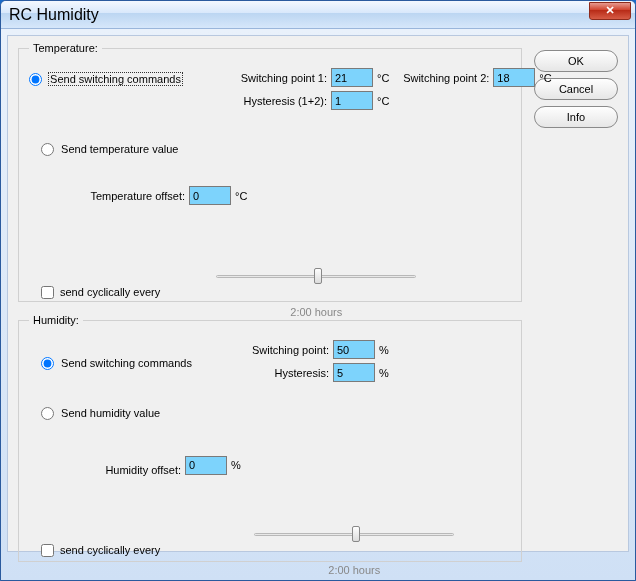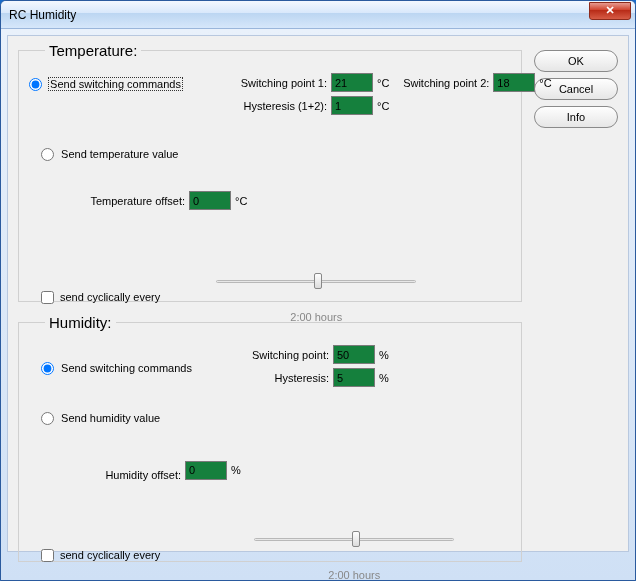--- a/index.html
+++ b/index.html
@@ -26,21 +26,21 @@
     height: 28px;
     background: linear-gradient(#f3f8ff 0%, #d8e8fb 45%, #bcd6f2 46%, #d6e7fa 100%);
     border-bottom: 1px solid #9ab6db;
     display: flex;
     align-items: center;
     padding: 0 4px 0 8px;
     position: relative;
   }
   .titlebar .title {
     color: #000;
-    font-size: 12px;
+    font-size: 16px;
     flex: 1;
   }
   .close-btn {
     width: 42px;
     height: 18px;
     background: linear-gradient(#e69a90, #d0402a 45%, #b82c18 46%, #d65b45);
     border: 1px solid #8e2b1c;
     border-radius: 0 0 3px 3px;
     margin-top: -8px;
     color: #fff;
@@ -78,35 +78,34 @@
     cursor: pointer;
   }
   fieldset.group {
     border: 1px solid #d0d0d0;
     margin: 0 0 12px 0;
     padding: 10px 10px 14px 10px;
     position: relative;
   }
   fieldset.group > legend {
     padding: 0 4px;
-    font-size: 15px;
+    font-size: 11px;
     color: #000;
-    margin-left: 16px;
   }
   .radio-row { margin: 6px 0 4px 6px; }
   .radio-row input[type=radio] { margin: 0 4px 0 0; vertical-align: middle; }
   .radio-row label { vertical-align: middle; }
   .focused-label { outline: 1px dotted #333; padding: 0 1px; }
   .field-line { display: flex; align-items: center; margin-bottom: 4px; }
   .flabel { text-align: right; margin-right: 4px; white-space: nowrap; }
   input[type=text].num {
     width: 42px;
     height: 19px;
     border: 1px solid #7a7a7a;
-    background: #15803d;
+    background: #7dd3fc;
     font-family: inherit;
     font-size: 11px;
     padding: 1px 3px;
   }
   .unit { margin: 0 10px 0 4px; }
   .offset-row { display:flex; align-items:center; margin: 30px 0 6px 60px; }
   .cyclic-row { display:flex; align-items:center; margin: 12px 0 0 6px; }
   .cyclic-row input[type=checkbox] { margin: 0 6px 0 0; }
   .slider-wrap { margin-left: 56px; display:flex; flex-direction:column; align-items:center; }
   .slider {

